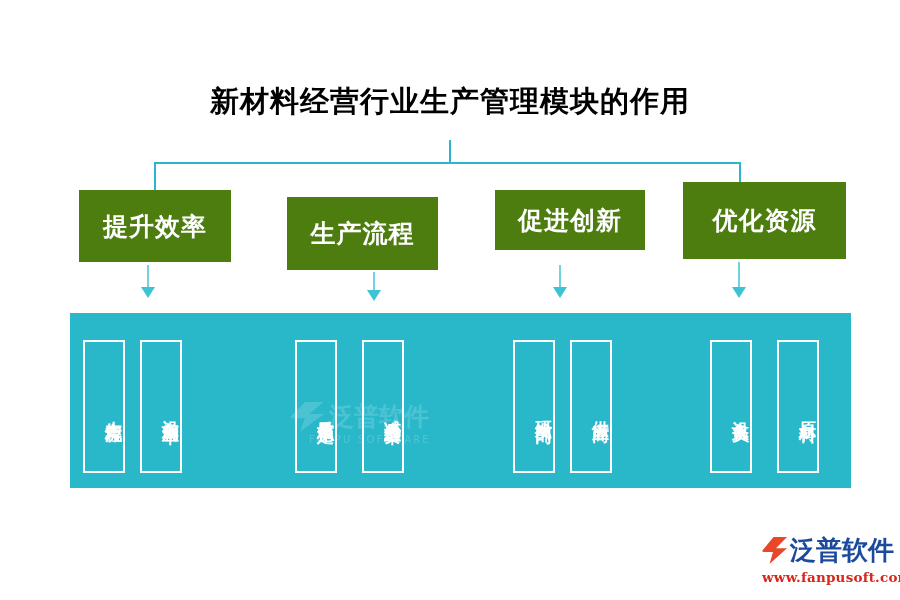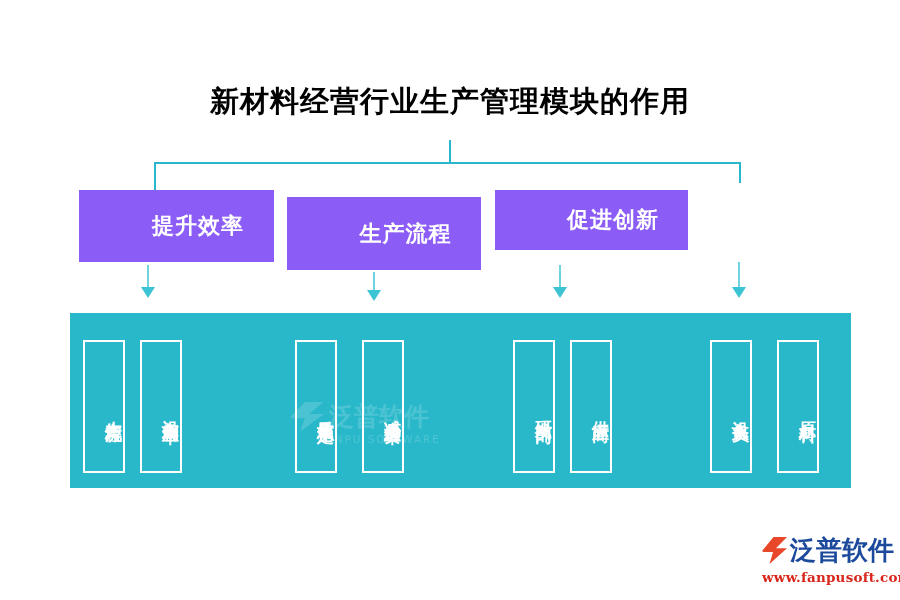--- a/index.html
+++ b/index.html
@@ -59,31 +59,30 @@
     width: 0;
     height: 0;
     border-left: 7px solid transparent;
     border-right: 7px solid transparent;
     border-top: 11px solid #3cc3d4;
   }
 
   
   .l2box {
     position: absolute;
-    background: #8b5cf6;
+    background: #4d7c0f;
     display: flex;
     align-items: center;
     justify-content: center;
     color: #ffffff;
     font-family: "DejaVu Serif", "Liberation Serif", serif;
     font-weight: bold;
-    font-size: 22px;
+    font-size: 25px;
     letter-spacing: 1px;
     white-space: nowrap;
-    padding-left: 43px;
   }
 
   
   .panel {
     position: absolute;
     left: 70px;
     top: 313px;
     width: 781px;
     height: 175px;
     background: #29b8ca;
@@ -129,21 +128,21 @@
     clip-path: polygon(0% 52%, 46% 0%, 100% 0%, 56% 42%, 100% 42%, 30% 100%, 44% 56%, 6% 56%);
   }
   .wm-cn {
     font-family: "DejaVu Serif", "Liberation Serif", serif;
     font-size: 25px;
     font-weight: bold;
     color: #ffffff;
     white-space: nowrap;
   }
   .wm-en {
-    margin-left: 29px;
+    margin-left: 19px;
     margin-top: 1px;
     font-size: 10px;
     letter-spacing: 2.2px;
     color: #ffffff;
     font-family: "DejaVu Sans", "Liberation Sans", sans-serif;
     white-space: nowrap;
   }
 
   
   .logo {
@@ -200,20 +199,23 @@
 
   <div class="l2box" style="left:79px; top:190px; width:152px; height:72px;">
     <span>提升效率</span>
   </div>
   <div class="l2box" style="left:287px; top:197px; width:151px; height:73px;">
     <span>生产流程</span>
   </div>
   <div class="l2box" style="left:495px; top:190px; width:150px; height:60px;">
     <span>促进创新</span>
   </div>
+  <div class="l2box" style="left:683px; top:182px; width:163px; height:77px;">
+    <span>优化资源</span>
+  </div>
 
   <div class="arrow" style="left:141px; top:265px; height:33px;">
     <div class="shaft" style="height:23px;"></div>
     <div class="head" style="top:22px;"></div>
   </div>
   <div class="arrow" style="left:367px; top:272px; height:28px;">
     <div class="shaft" style="height:19px;"></div>
     <div class="head" style="top:18px;"></div>
   </div>
   <div class="arrow" style="left:553px; top:265px; height:33px;">

